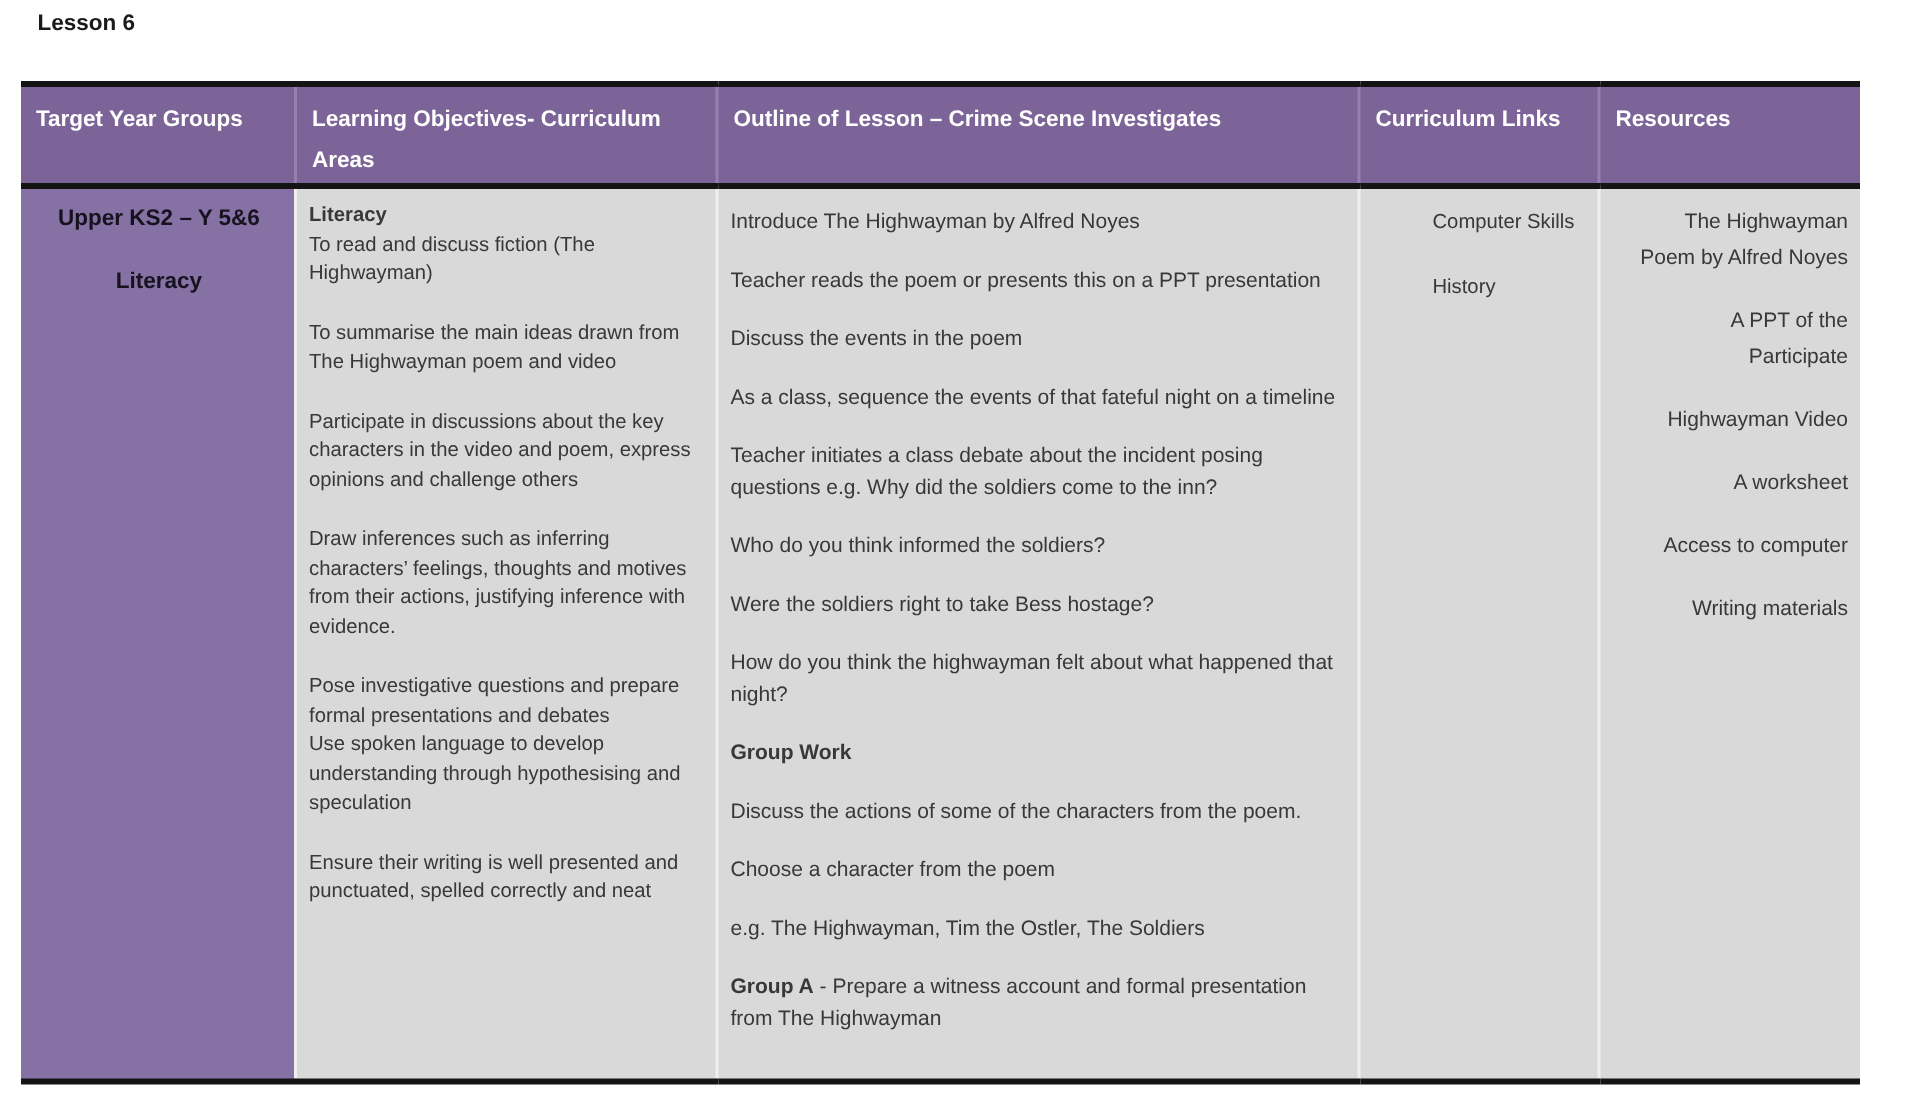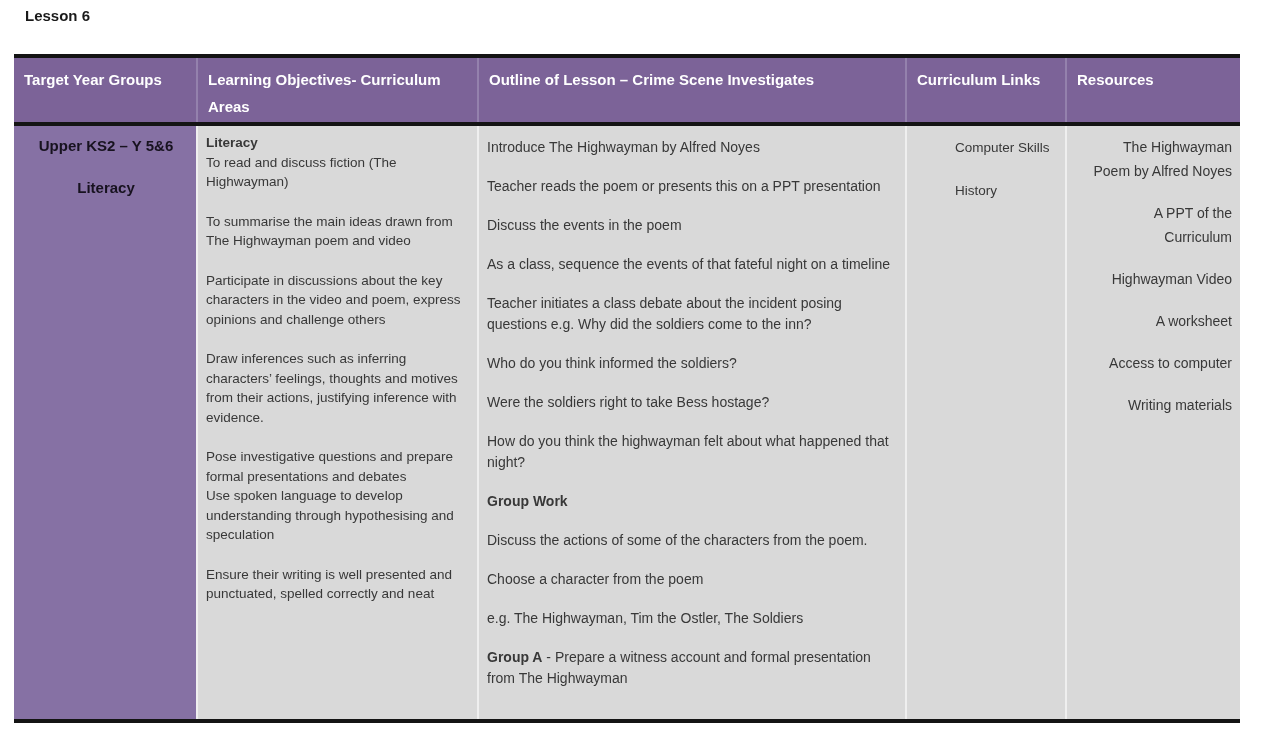--- a/index.html
+++ b/index.html
@@ -115,21 +115,21 @@
           <p class="para"><span>Choose a character from the poem</span></p>
           <p class="para"><span>e.g. The Highwayman, Tim the Ostler, The Soldiers</span></p>
           <p class="para"><span class="b">Group A</span><span> - Prepare a witness account and formal presentation from The Highwayman</span></p>
         </td>
       <td class="cell-links">
           <p class="para"><span>Computer Skills</span></p>
           <p class="para"><span>History</span></p>
         </td>
       <td class="cell-resources">
           <p class="para"><span>The Highwayman Poem by Alfred Noyes</span></p>
-          <p class="para"><span>A PPT of the Curriculum</span></p>
+          <p class="para"><span>A PPT of the Participate</span></p>
           <p class="para"><span>Highwayman Video</span></p>
           <p class="para"><span>A worksheet</span></p>
           <p class="para"><span>Access to computer</span></p>
           <p class="para"><span>Writing materials</span></p>
         </td>
     </tr>
   </tbody>
 </table>
 
 </body></html>

